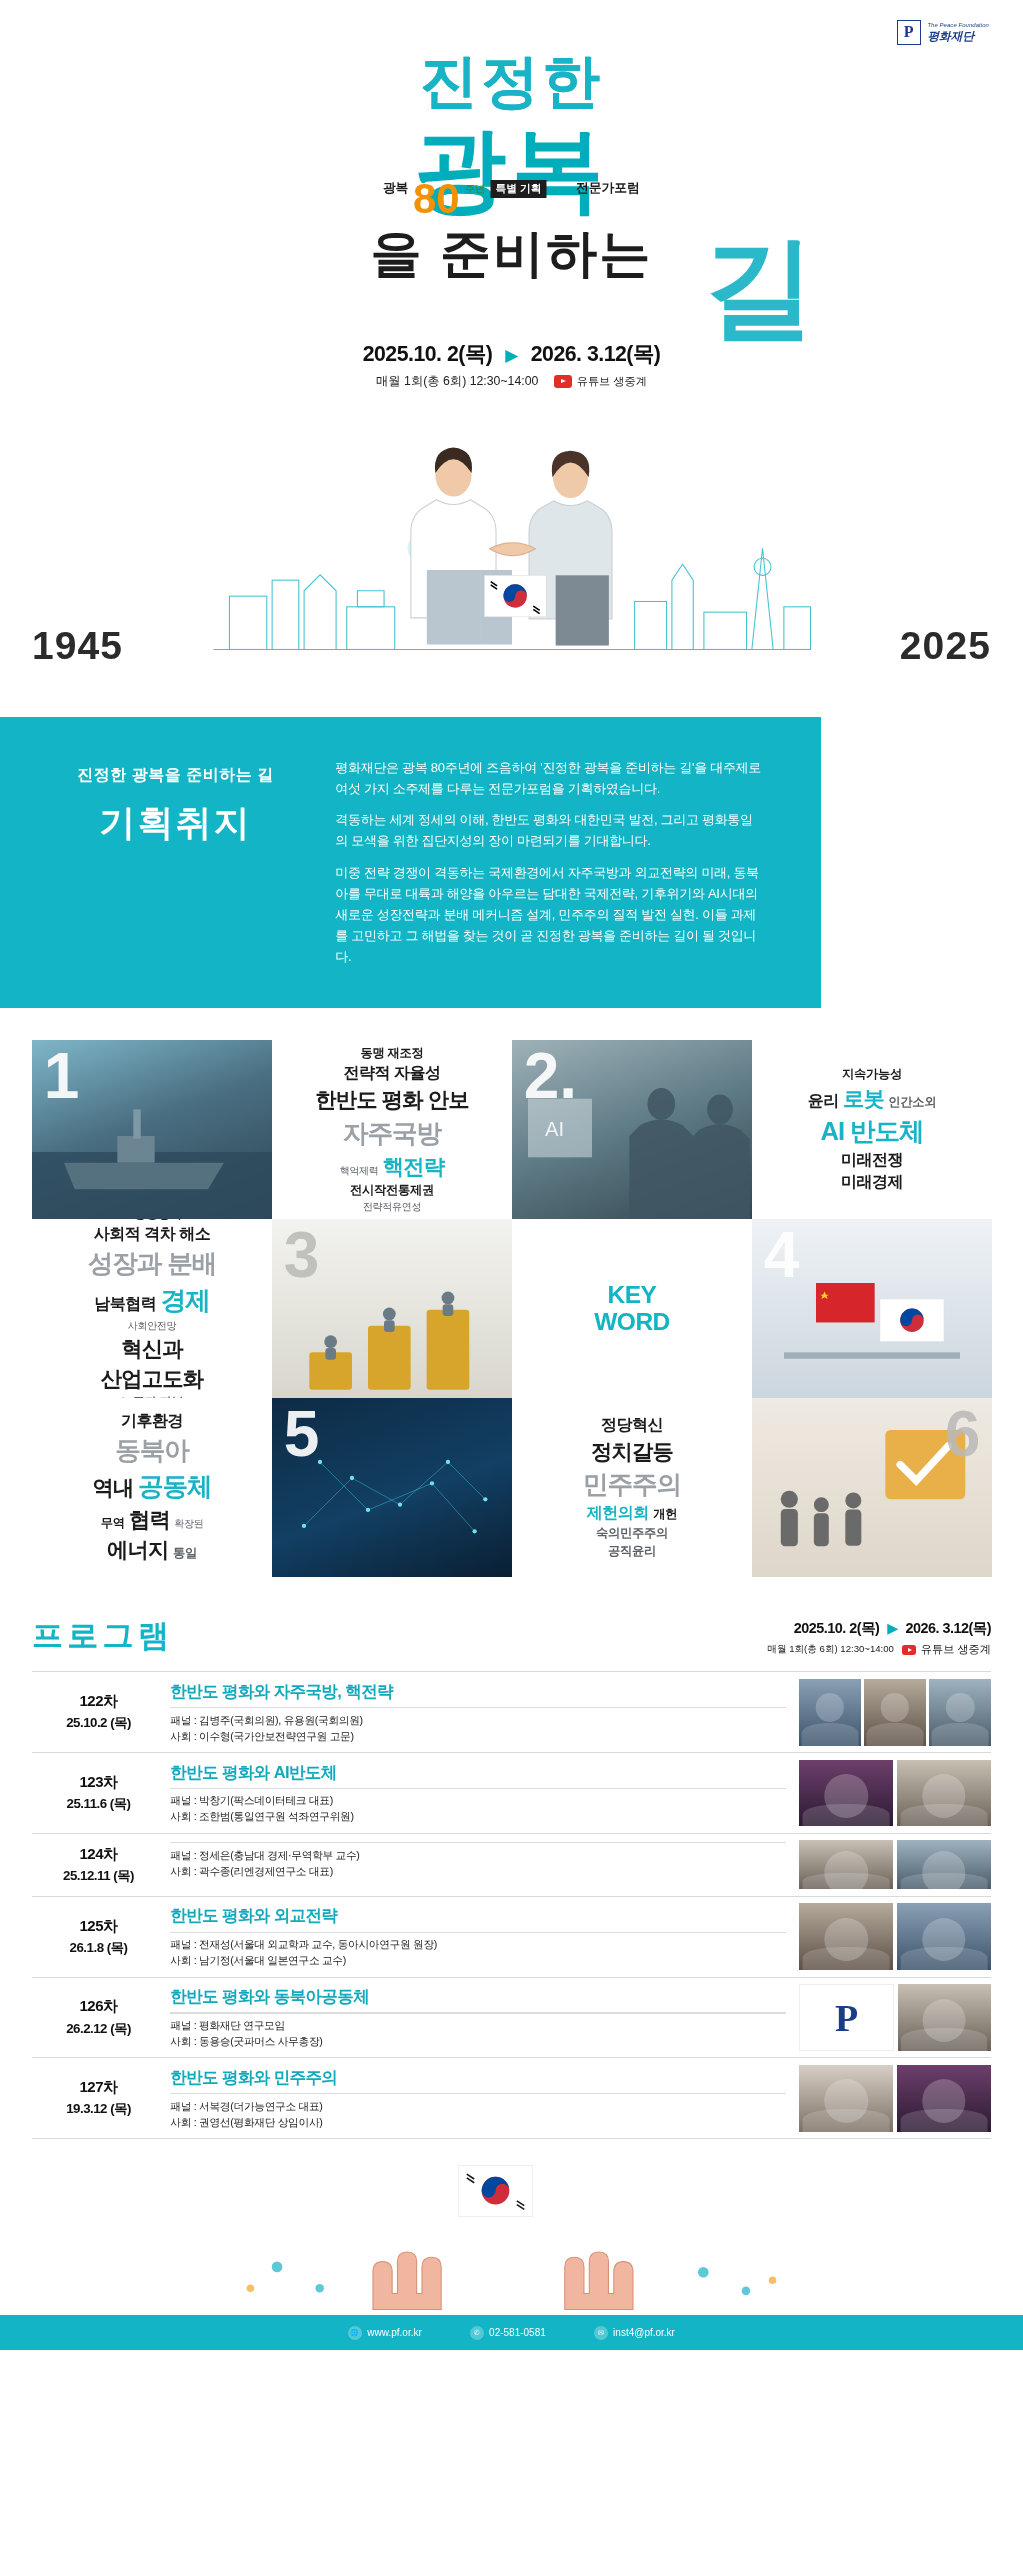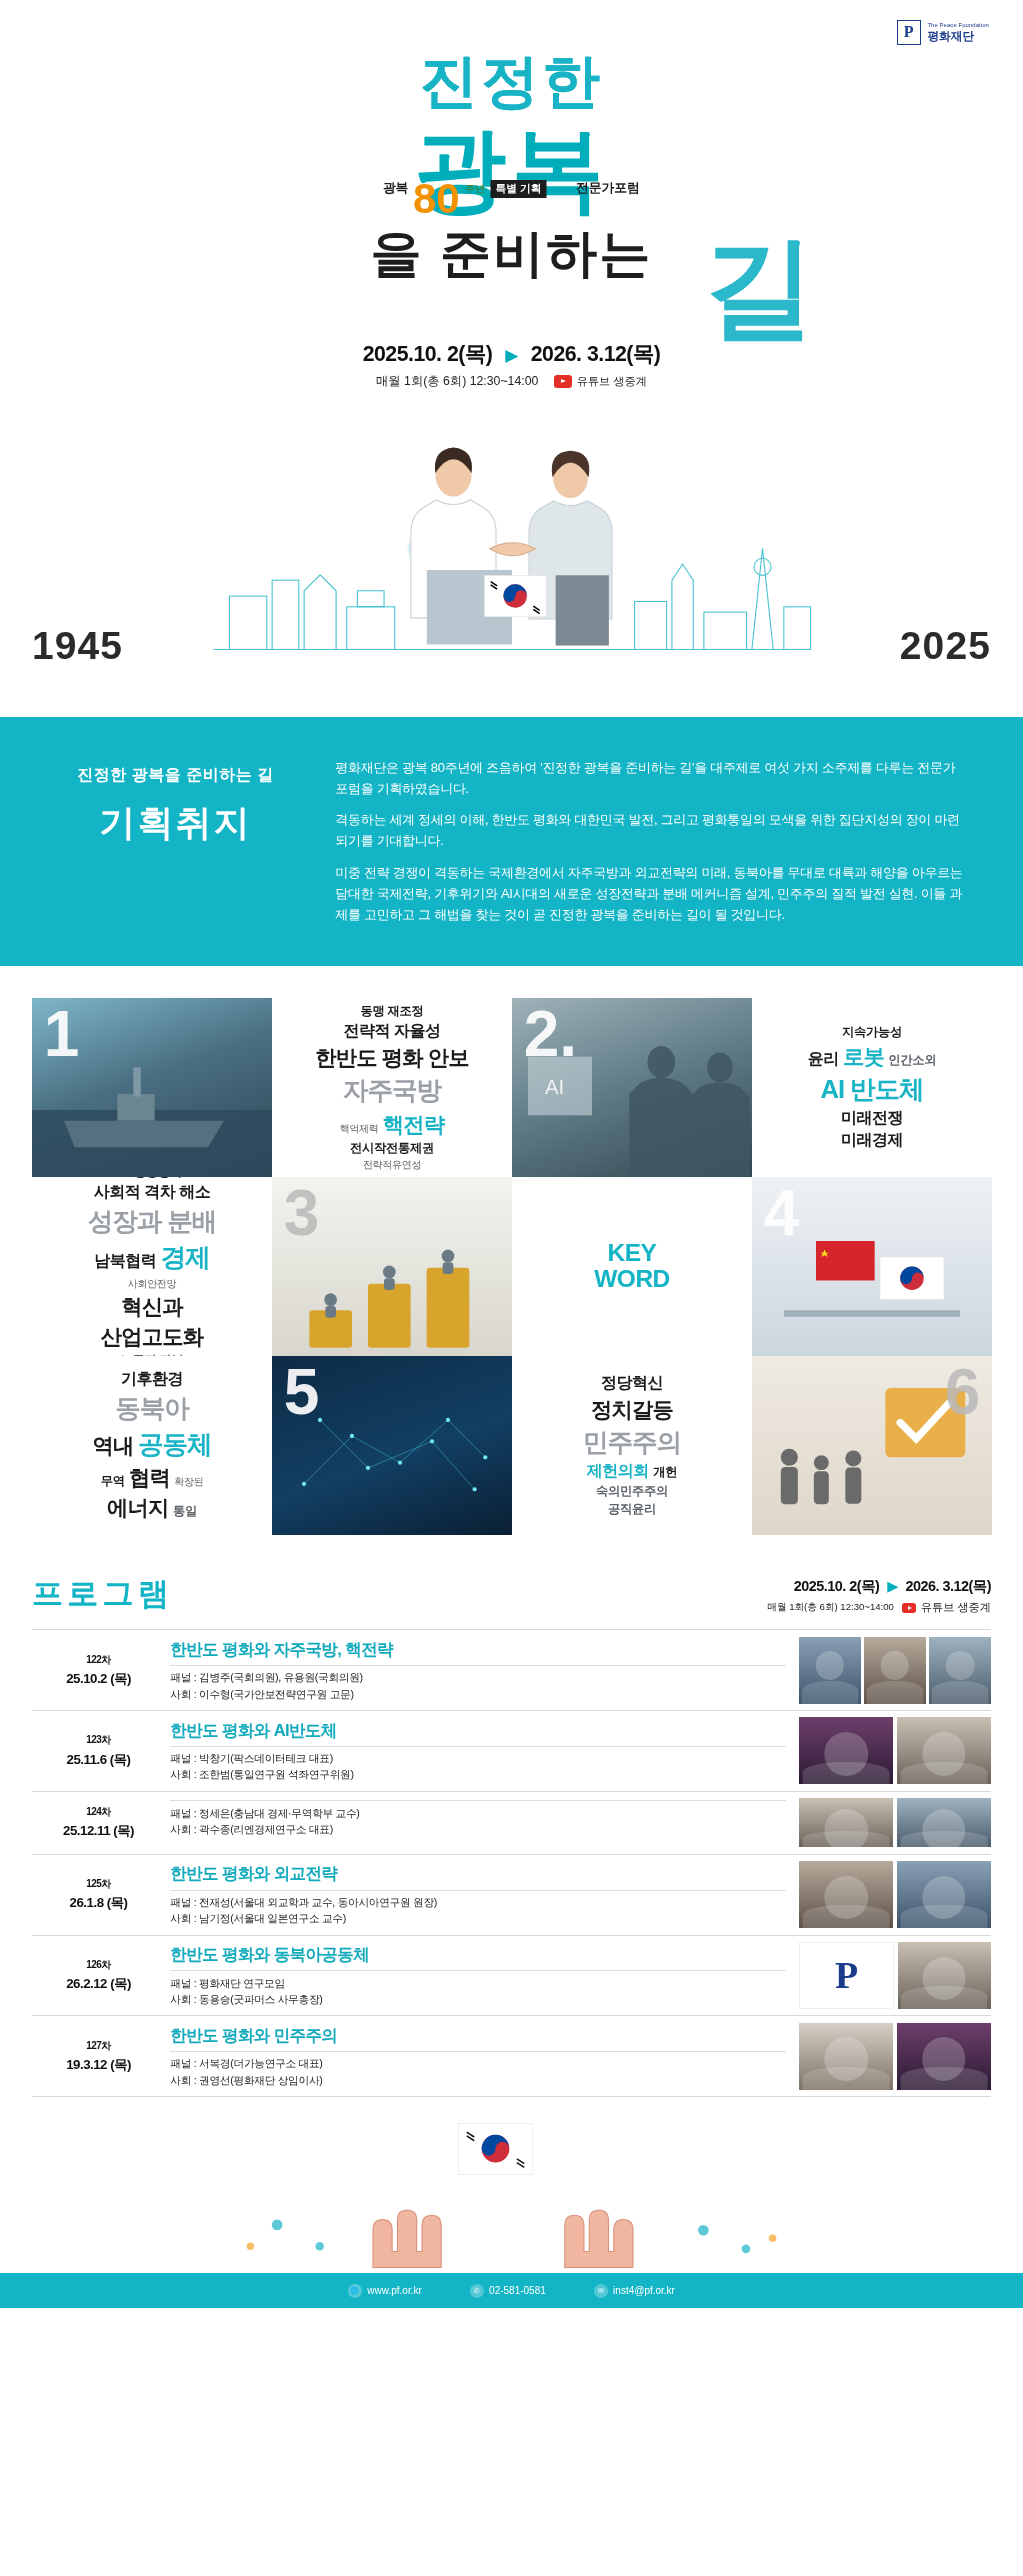--- a/index.html
+++ b/index.html
@@ -28,21 +28,21 @@
   }
   .brand-mark {
     width: 24.5px; height: 24.5px;
     border: 1.6px solid #1b3b8b;
     color: #1b3b8b;
     font-weight: bold;
     font-size: 16px;
     display: flex; align-items: center; justify-content: center;
     font-family: "Liberation Serif", serif;
   }
-  .brand-text { line-height: 1.15; }
+  .brand-text { line-height: 1.15; font-style: italic; }
   .brand-en { font-size: 5.9px; color: #1b3b8b; letter-spacing: 0.1px; }
   .brand-ko { font-size: 11.7px; color: #1b3b8b; font-weight: bold; }
 
   
   .hero {
     position: relative;
     width: 1023px;
     height: 717px;
     background: #ffffff;
   }
@@ -184,21 +184,21 @@
     color: #2b2b2b;
     letter-spacing: 1.1px;
     font-family: "Liberation Sans", sans-serif;
   }
   .year-left { left: 32px; }
   .year-right { right: 32px; }
 
   
   .intent {
     position: relative;
-    width: 1023px;
+    width: 821px;
     background: #12b4c6;
     color: #ffffff;
     padding: 30px 37px 30px 37px;
     display: flex;
     gap: 21.3px;
     min-height: 224px;
   }
   .intent-left {
     width: 277px;
     flex: 0 0 277px;
@@ -326,21 +326,21 @@
     min-height: 63px;
     padding: 6.4px 0;
   }
   .srow:last-child { border-bottom: 1.1px solid #d9d9d9; }
   .s-no {
     width: 133px; flex: 0 0 133px;
     display: flex; flex-direction: column;
     align-items: center; justify-content: center;
     gap: 3.2px;
   }
-  .s-no .n { font-size: 10px; font-weight: bold; color: #111; letter-spacing: -0.5px; }
+  .s-no .n { font-size: 15px; font-weight: bold; color: #111; letter-spacing: -0.5px; }
   .s-no .d { font-size: 13.3px; font-weight: bold; color: #111; letter-spacing: -0.5px; }
   .s-body { flex: 1 1 auto; padding: 2.1px 12.8px 0 5.3px; }
   .s-title {
     font-size: 16.5px; font-weight: bold; color: #12a9bd;
     letter-spacing: -0.6px; margin-bottom: 4.3px;
   }
   .s-rule { height: 1.1px; background: #dcdcdc; margin-bottom: 5.3px; }
   .s-line { font-size: 10.7px; color: #222; letter-spacing: -0.3px; margin-bottom: 2.1px; }
   .s-photos { width: 192px; flex: 0 0 192px; display: flex; gap: 3.2px; align-items: stretch; }
   .pf {

